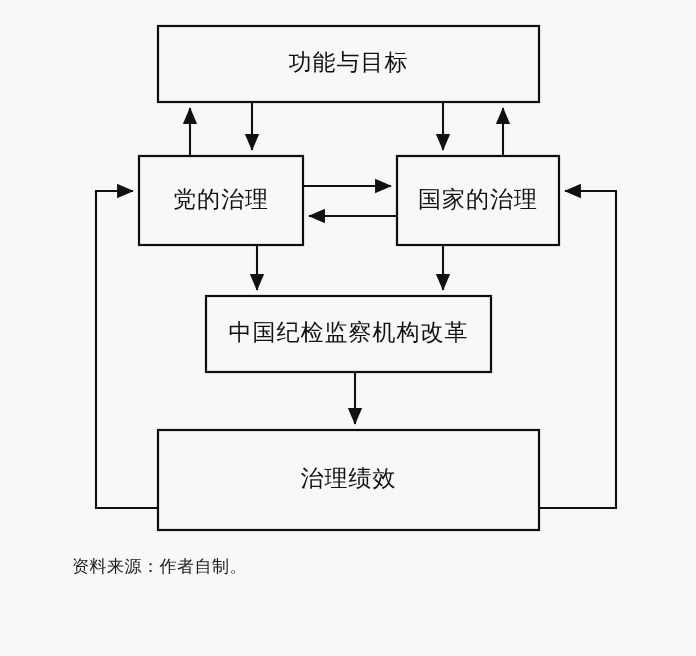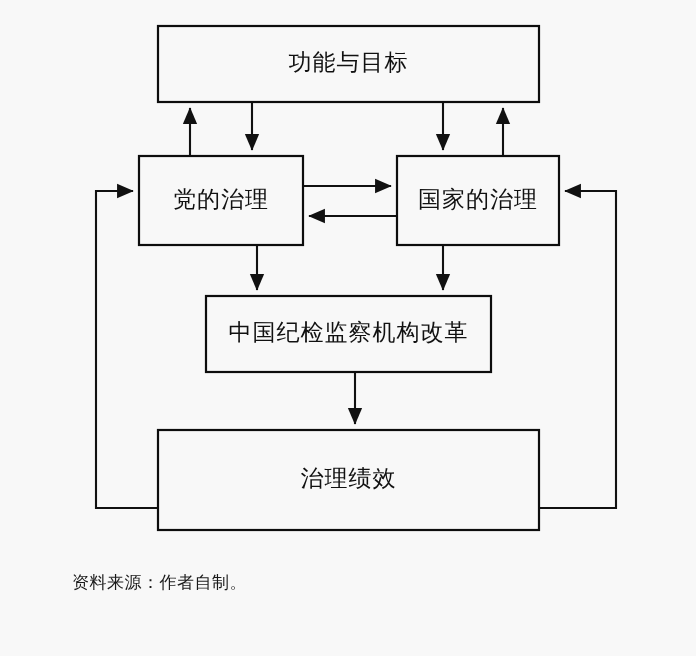--- a/index.html
+++ b/index.html
@@ -61,21 +61,21 @@
     text-align: center;
     color: #000000;
     letter-spacing: 0.5px;
     white-space: pre;
     line-height: 1.4;
   }
   .source-note {
     font-family: "Liberation Serif", "DejaVu Serif", serif;
     font-size: 17px;
     color: #1a1a1a;
-    margin-top: 26px;
+    margin-top: 10px;
     padding-left: 72px;
     letter-spacing: 0.5px;
   }
 </style>
 </head>
 <body>
 
 <div id="figure-root">
 
   <svg id="diagram-canvas" viewBox="0 0 696 545">

